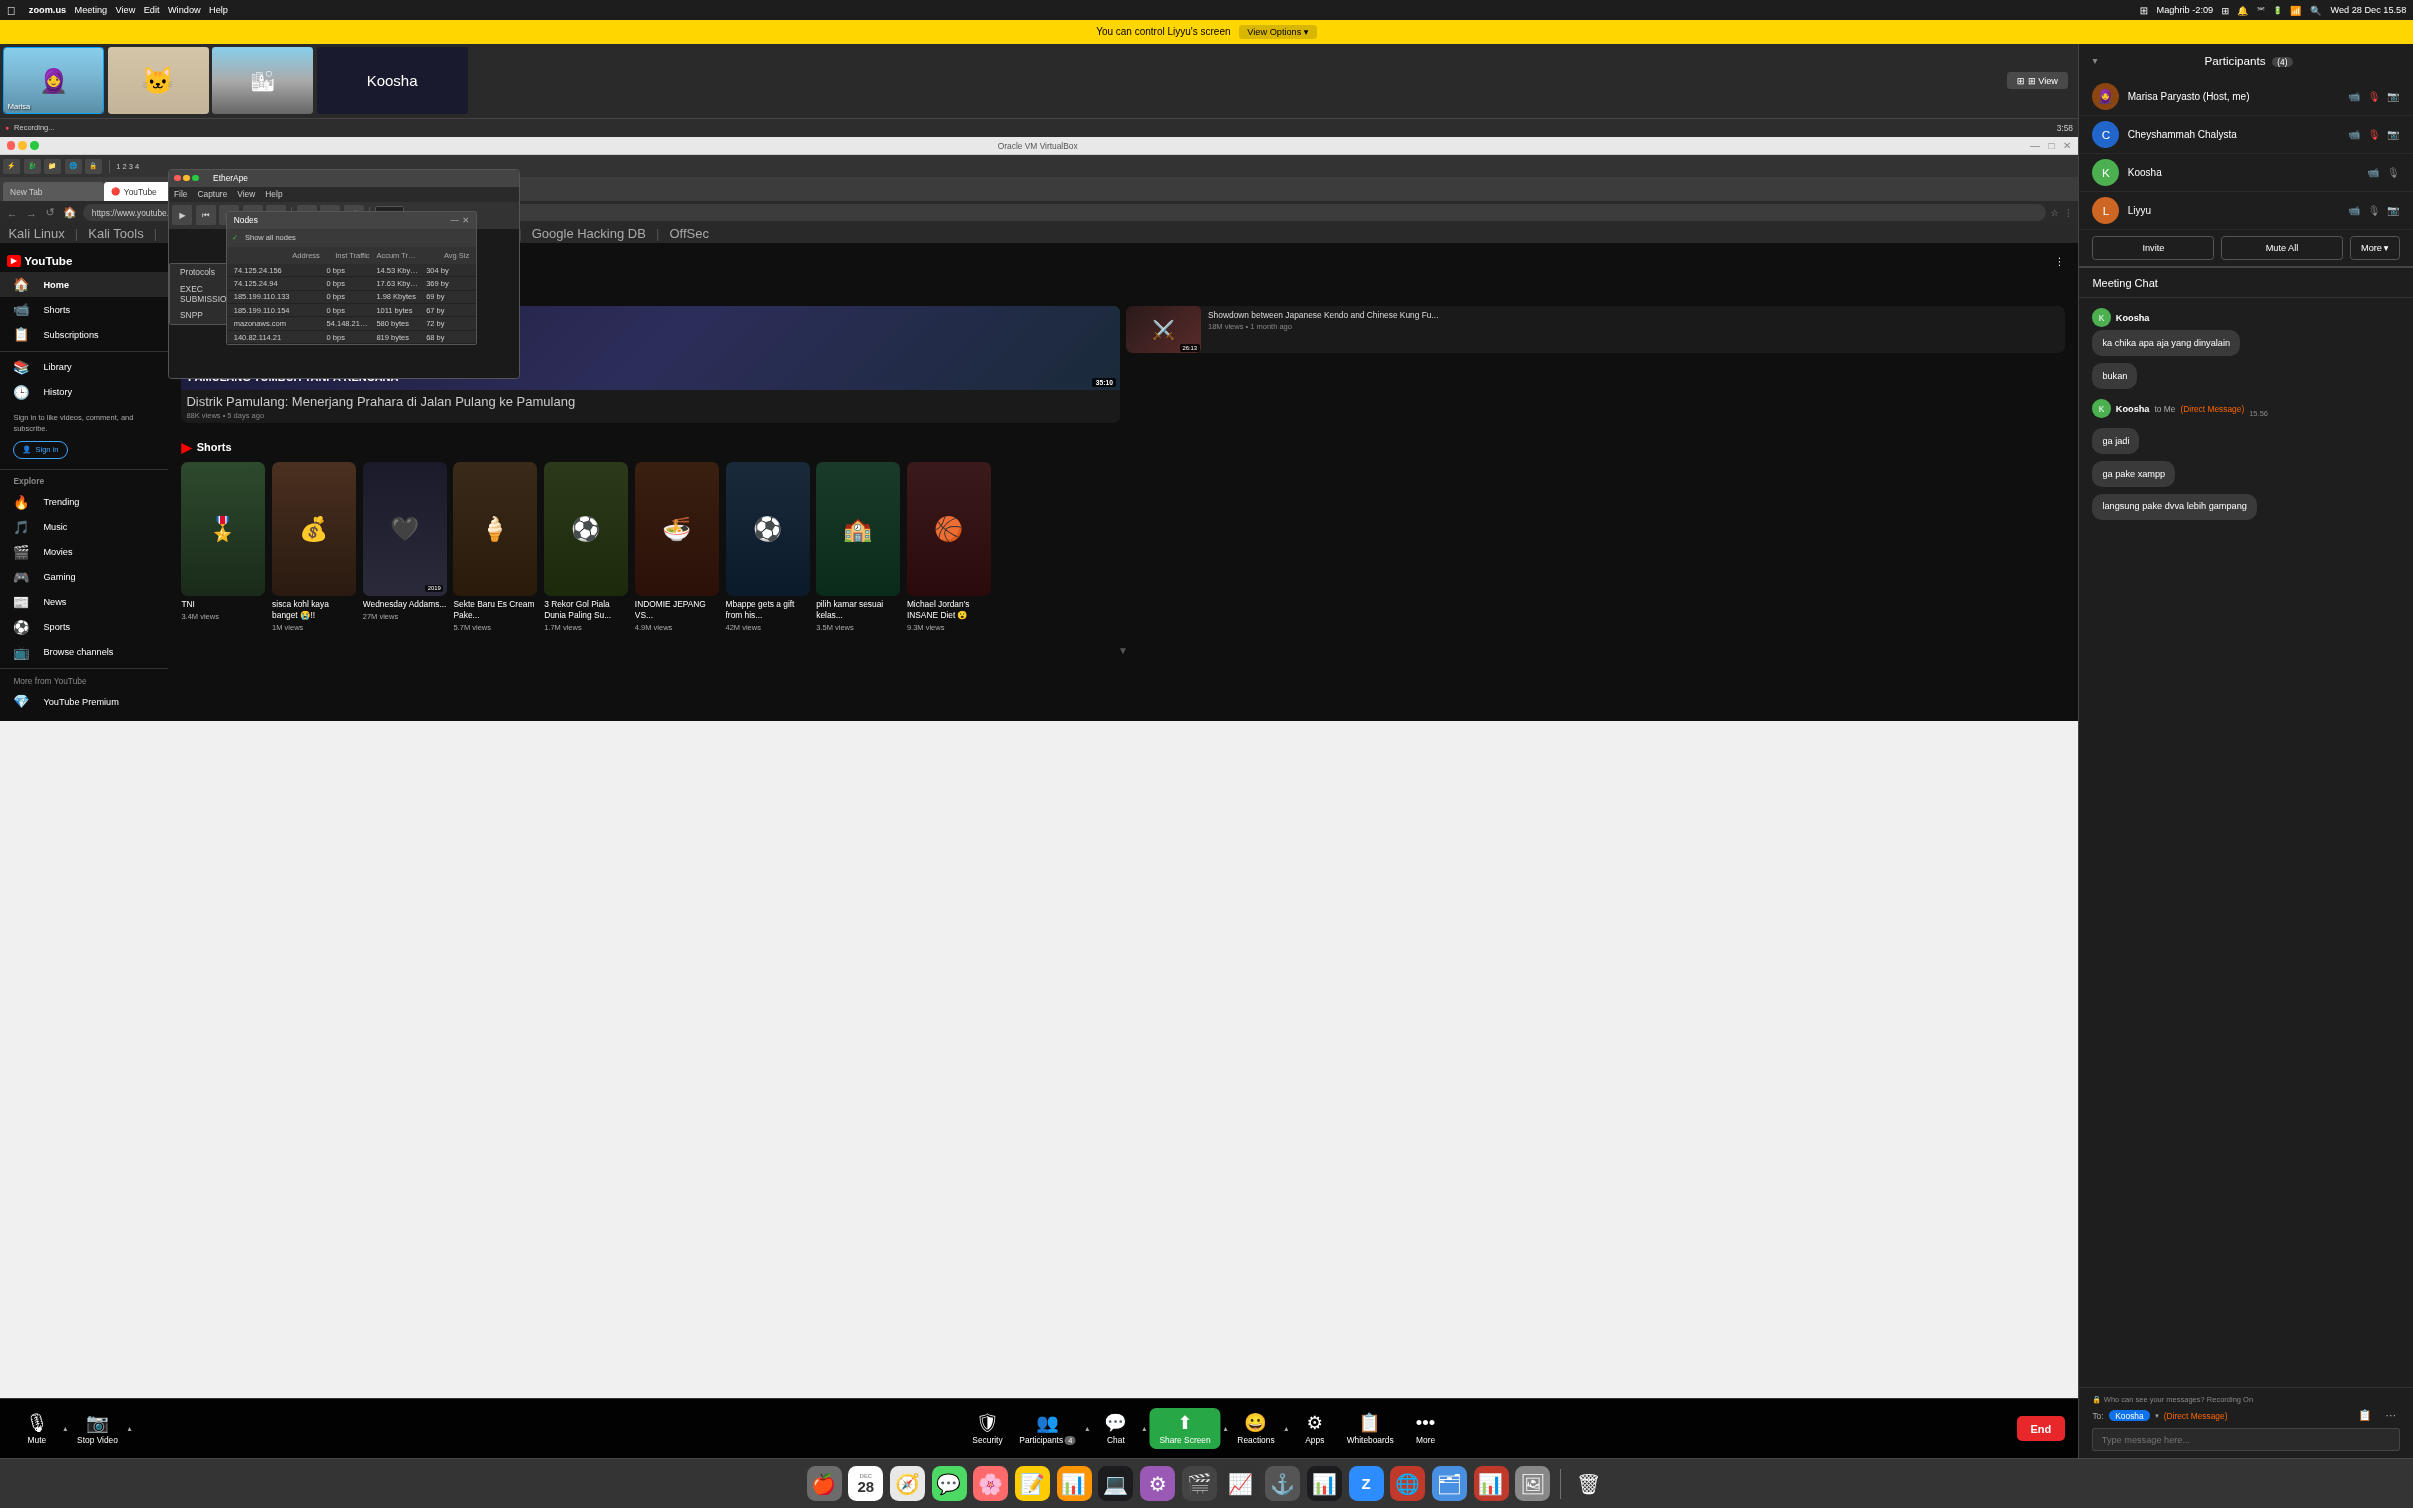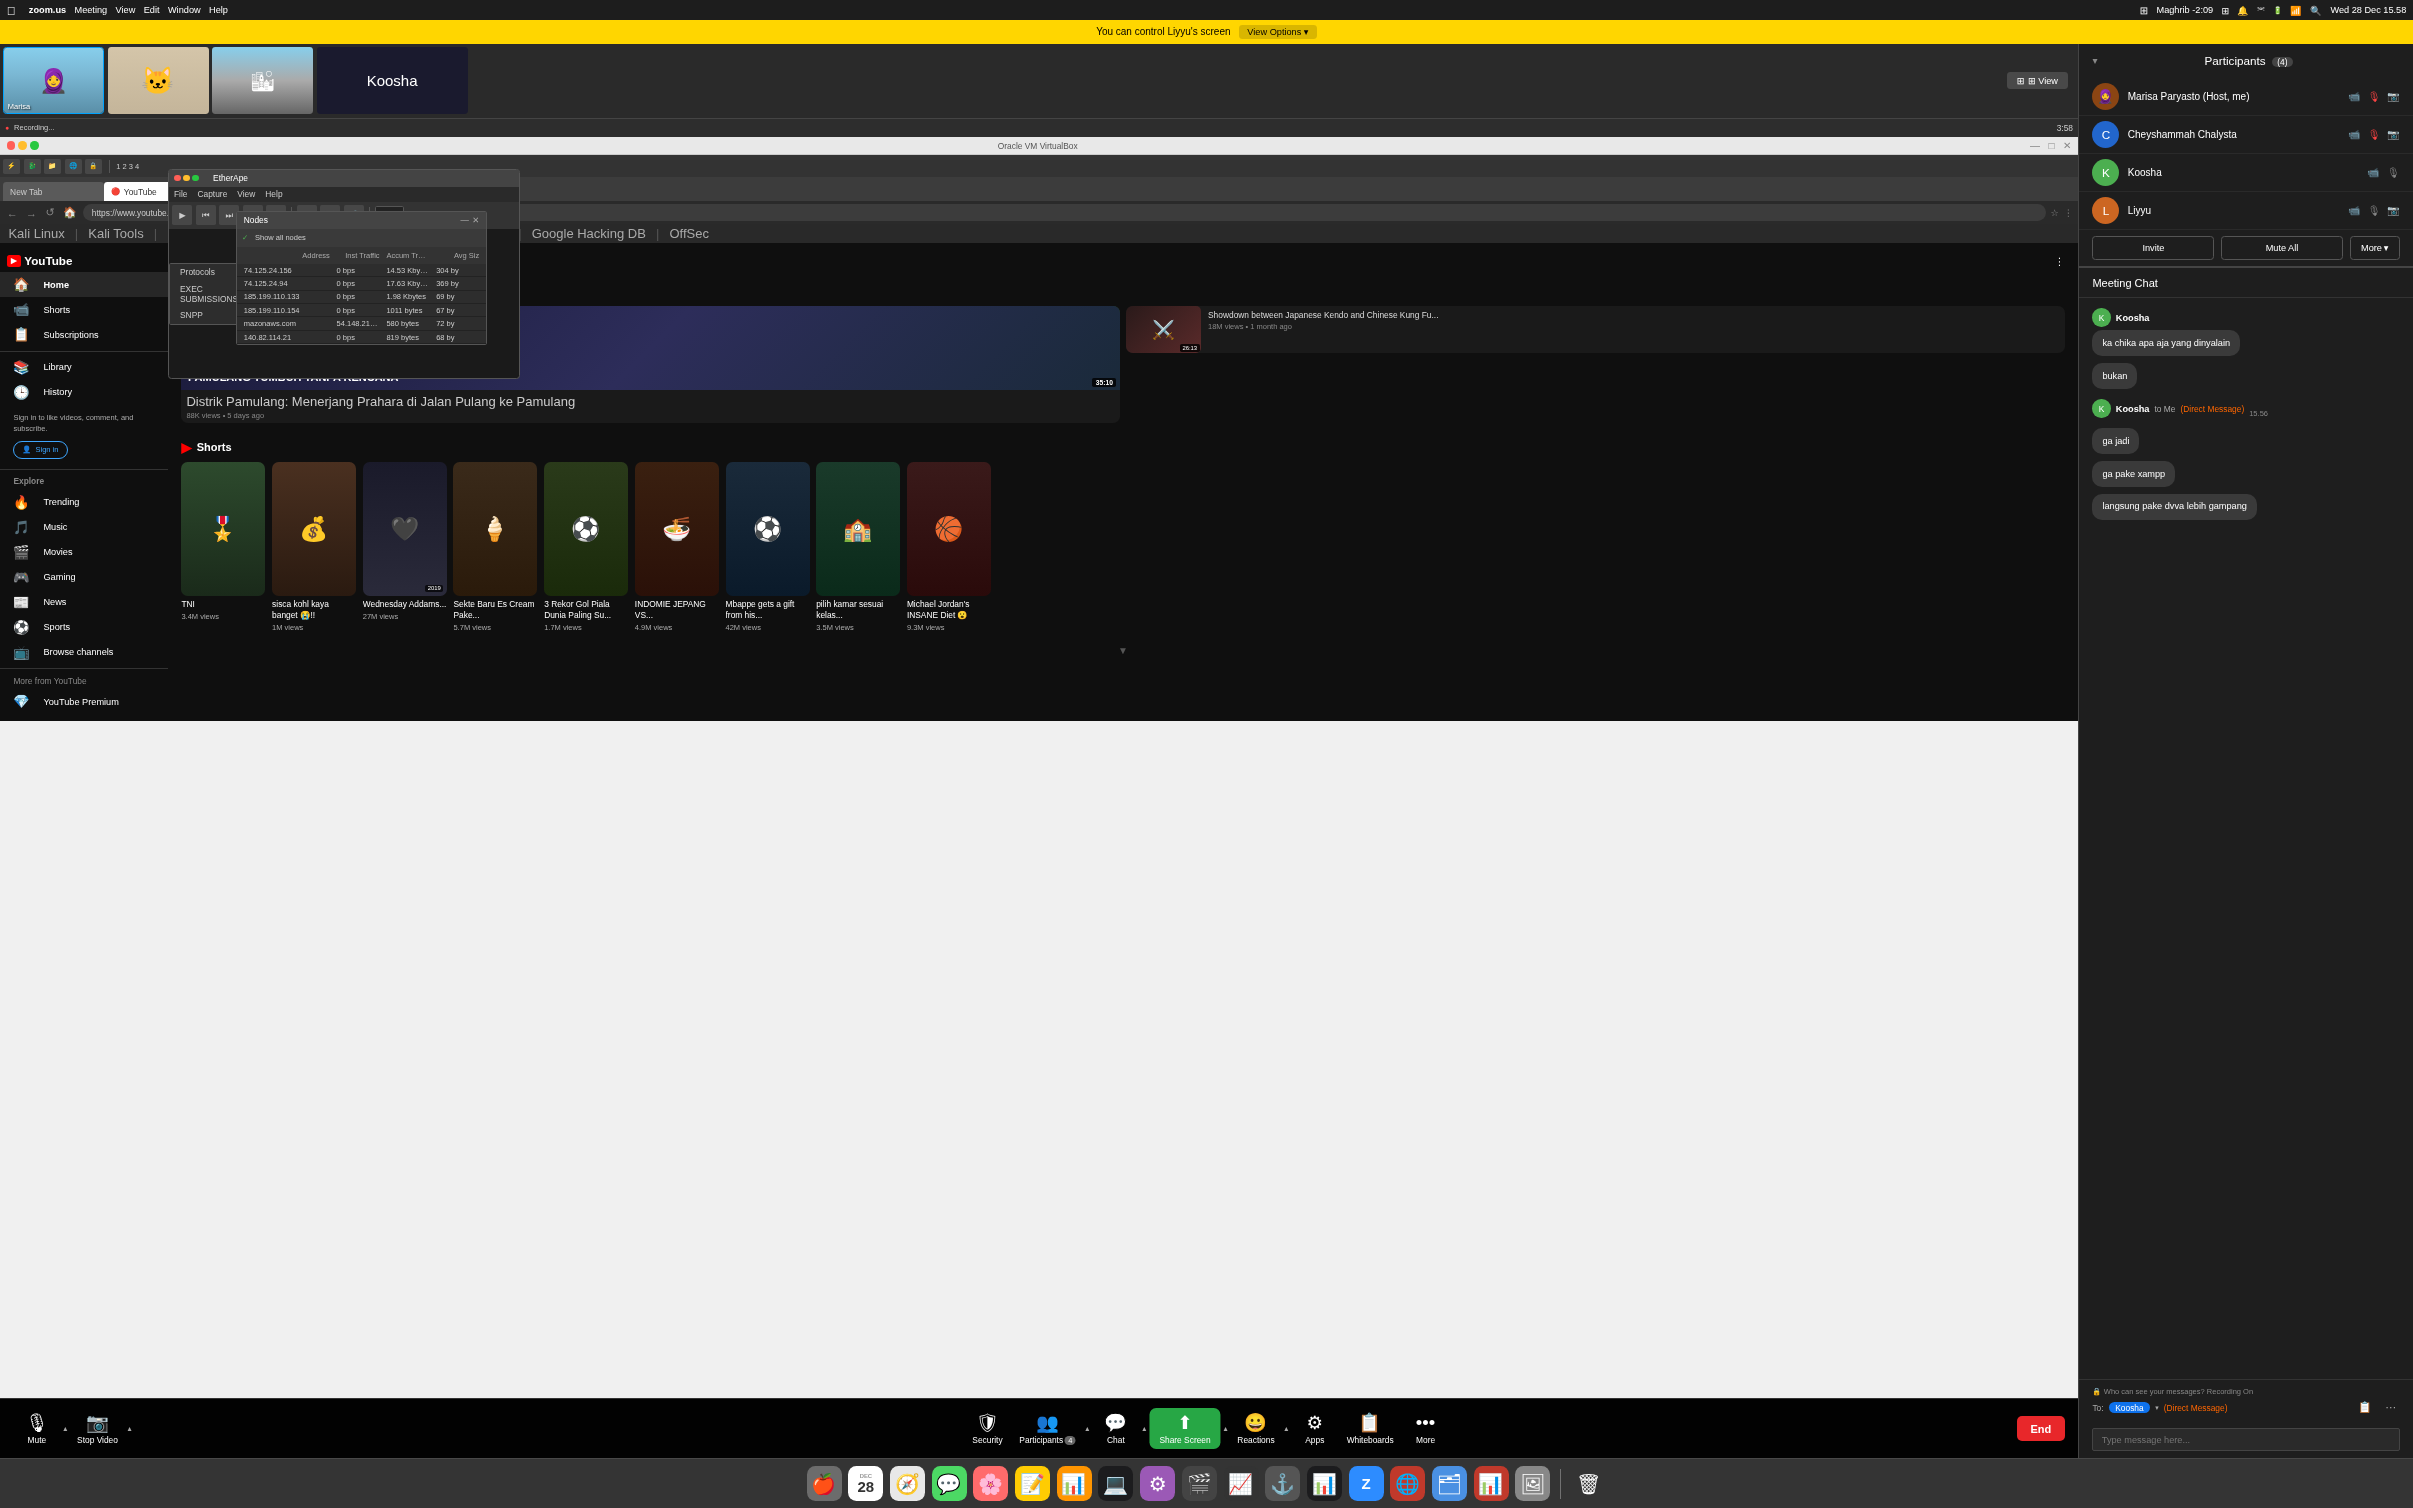--- a/index.html
+++ b/index.html
@@ -789,21 +789,21 @@
     }
 
     .chat-footer {
       padding: 6.7px 13.4px;
       border-top: 0.8px solid #333;
     }
     .chat-to-line {
       display: flex;
       align-items: center;
       gap: 5px;
-      margin-bottom: 12px;
+      margin-bottom: 4px;
       font-size: 8.4px;
       color: #aaa;
     }
     .chat-to-badge {
       background: #0e72ed;
       color: #fff;
       border-radius: 8.4px;
       padding: 0.8px 6.7px;
       font-size: 8.4px;
     }
@@ -1339,21 +1339,21 @@
                 <span>SNPP</span>
               </div>
             </div>
           </div>
 
           <div class="etherape-content">
             
           </div>
         </div>
 
-        <div class="nodes-panel" style="top: 92px; left: 236px;">
+        <div class="nodes-panel" style="top: 92px; left: 226px;">
           <div class="nodes-panel-header">
             <span>Nodes</span>
             <div style="display:flex; gap:3.4px;">
               <span style="cursor:pointer; color:#aaa; font-size:8.4px;">—</span>
               <span style="cursor:pointer; color:#aaa; font-size:8.4px;">✕</span>
             </div>
           </div>
           <div class="nodes-panel-toolbar">
             <span style="color:#4CAF50; font-size:7.5px;">✓</span>
             <span>Show all nodes</span>

